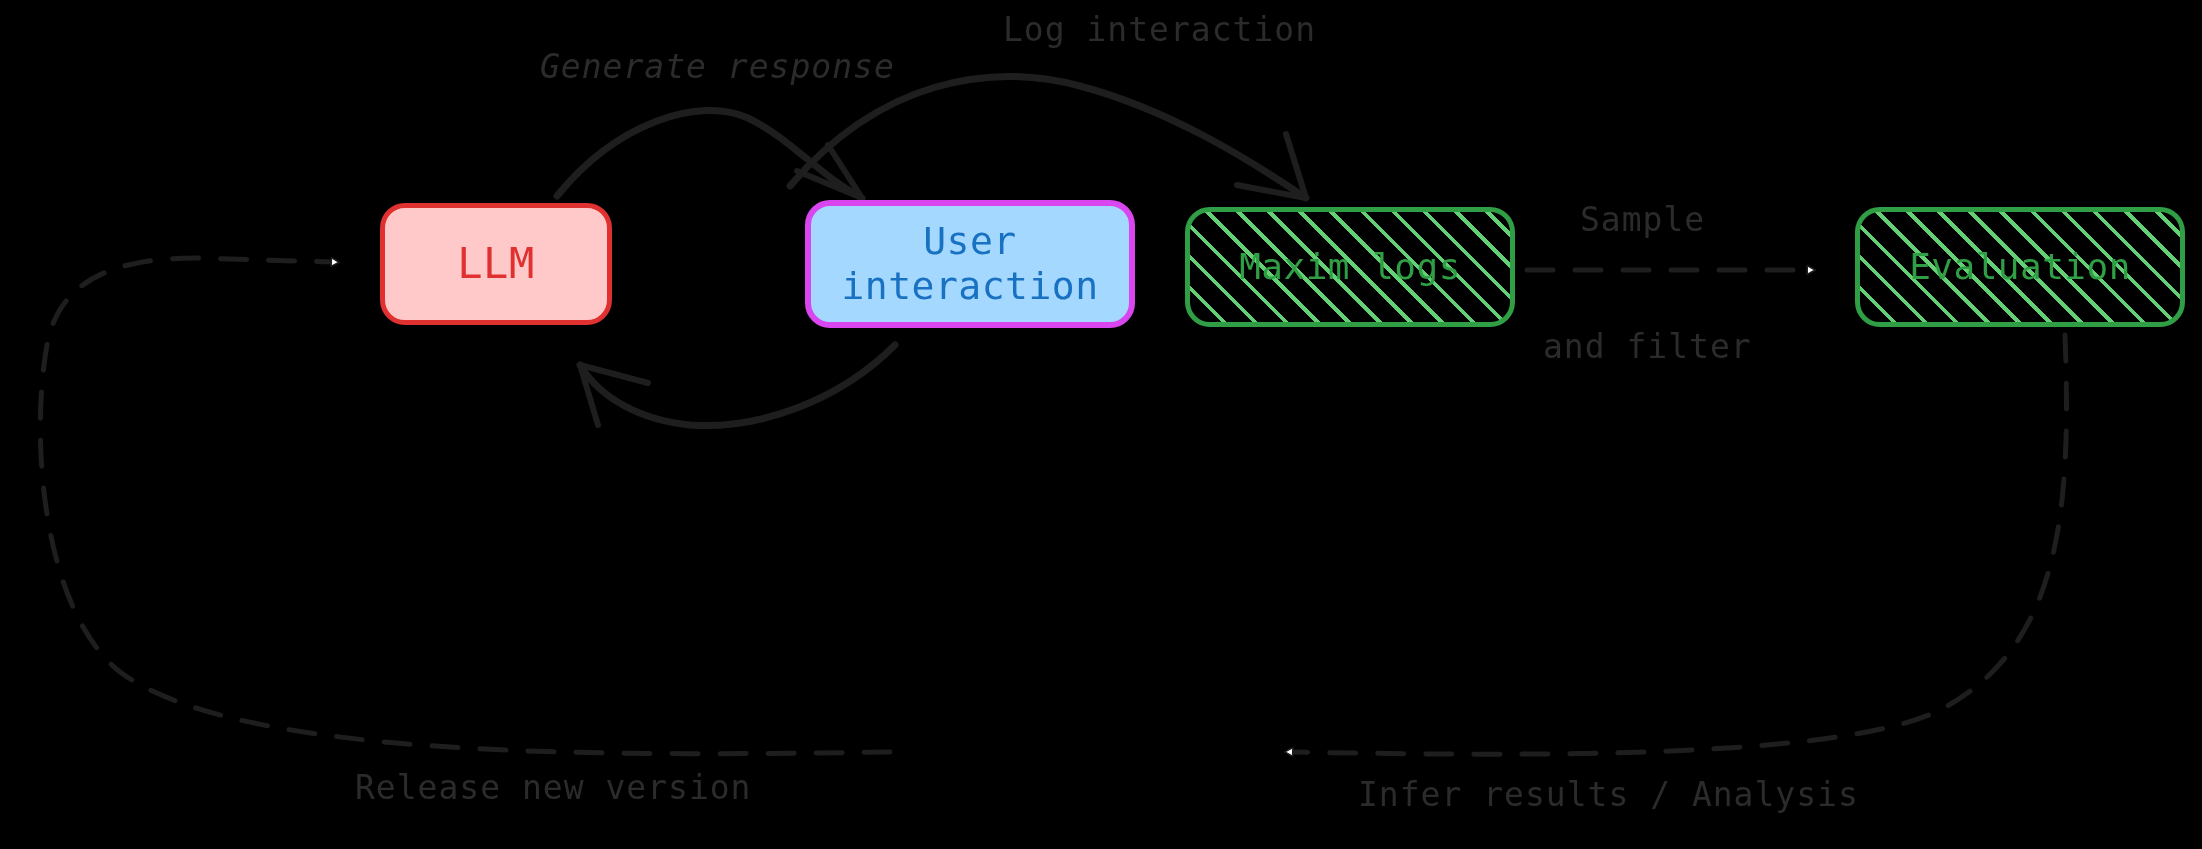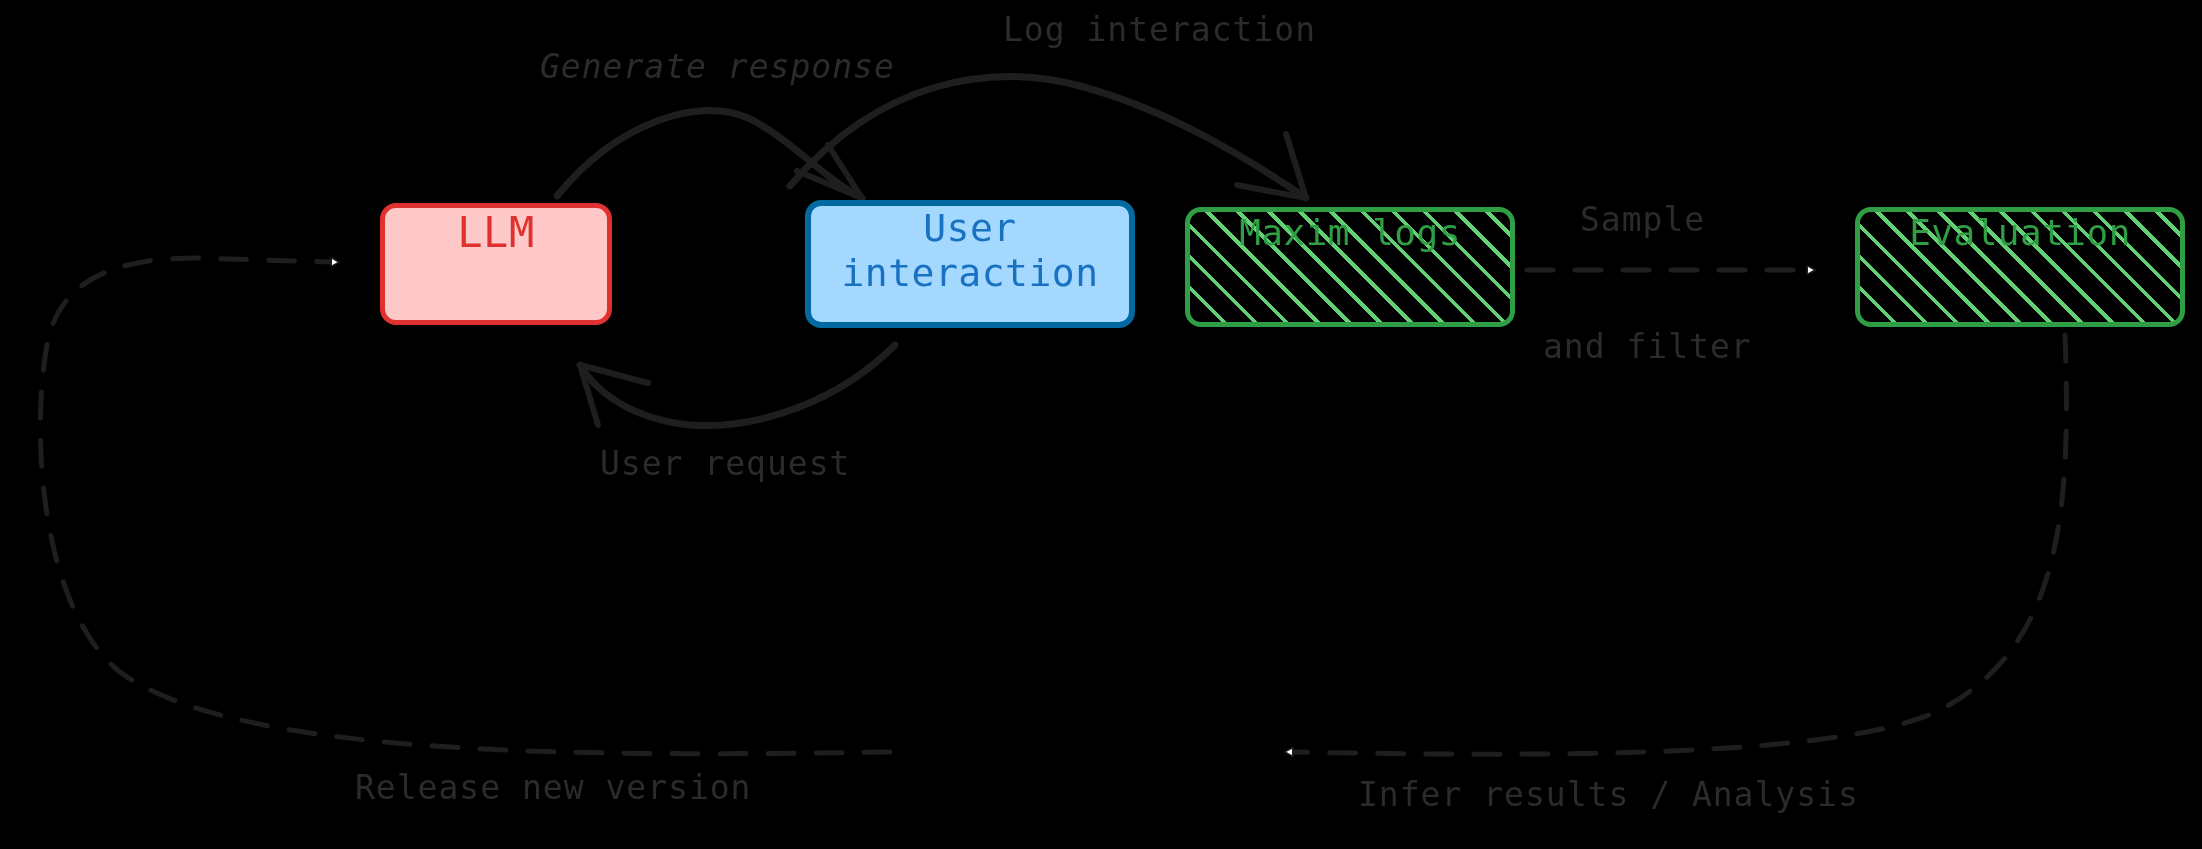--- a/index.html
+++ b/index.html
@@ -18,24 +18,24 @@
   #wires {
     position: absolute;
     left: 0; top: 0;
     width: 2202px;
     height: 849px;
     pointer-events: none;
   }
   .node {
     position: absolute;
     display: flex;
-    align-items: flex-start;
+    align-items: center;
     justify-content: center;
     text-align: center;
-    border-radius: 16px;
+    border-radius: 25px;
     box-sizing: border-box;
     font-family: "DejaVu Sans Mono", monospace;
     line-height: 1.18;
     letter-spacing: 0.5px;
   }
   .node-label {
     position: relative;
     z-index: 2;
     white-space: pre-line;
   }
@@ -46,21 +46,21 @@
     background: #ffc9c9;
     border: 5px solid #e03131;
     color: #e03131;
     font-size: 42px;
   }
   
   #node-user {
     left: 805px; top: 200px;
     width: 330px; height: 128px;
     background: #a5d8ff;
-    border: 6px solid #0369a1;
+    border: 6px solid #d946ef;
     color: #1971c2;
     font-size: 38px;
   }
   
   .hatched {
     background-color: transparent;
   }
   #node-maxim {
     left: 1185px; top: 207px;
     width: 330px; height: 120px;
@@ -182,21 +182,20 @@
 
   <div class="node hatched" id="node-eval">
     <span class="node-label">Evaluation</span>
   </div>
 
 
   <div class="edge-label" id="lbl-generate">Generate response</div>
 
   <div class="edge-label" id="lbl-log">Log interaction</div>
 
-  <div class="edge-label" id="lbl-userreq">User request</div>
 
   <div class="edge-label" id="lbl-sample">Sample</div>
 
   <div class="edge-label" id="lbl-filter">and filter</div>
 
   <div class="edge-label" id="lbl-release">Release new version</div>
 
   <div class="edge-label" id="lbl-infer">Infer results / Analysis</div>
 
 </div>

